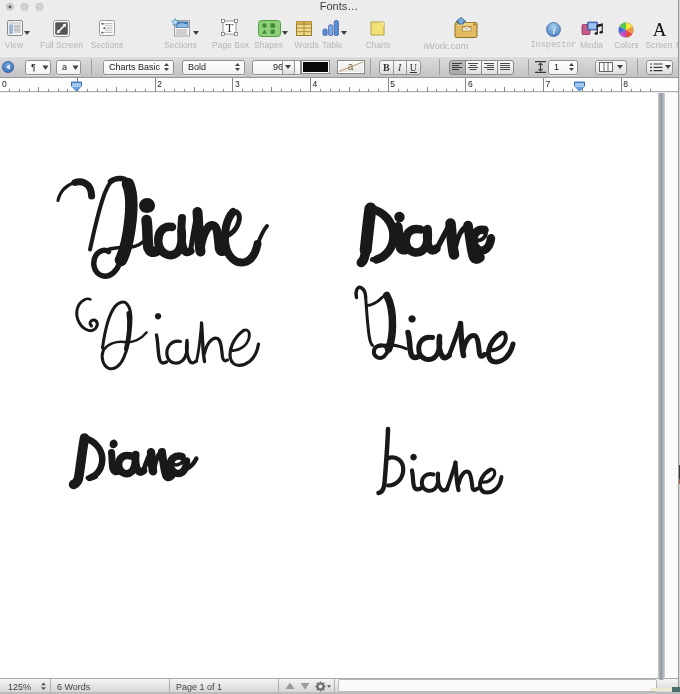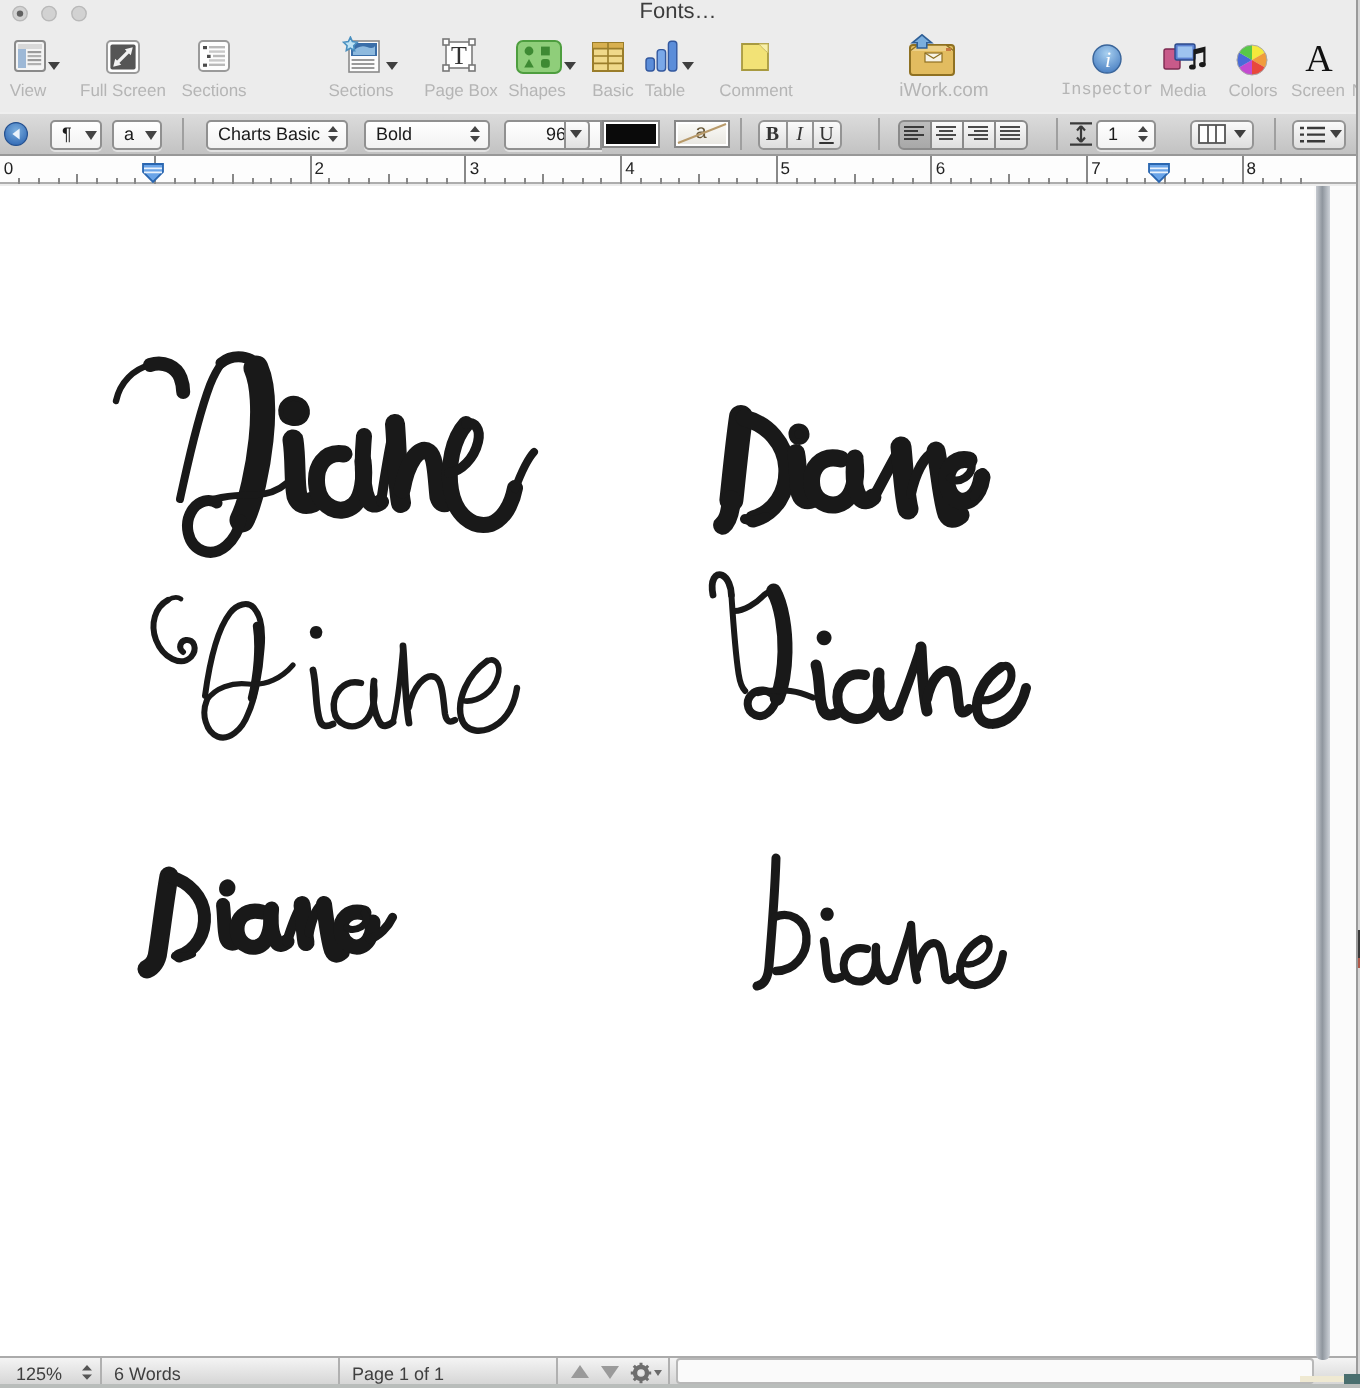--- a/index.html
+++ b/index.html
@@ -160,24 +160,24 @@
 <svg class="abs" style="left:651px;top:21px;" width="17" height="17" viewBox="0 0 17 17">
   <text x="8.5" y="14.5" text-anchor="middle" font-family="Liberation Serif, serif" font-size="19" fill="#111">A</text>
 </svg>
 
 <div class="tblabel" style="left:14px;">View</div>
 <div class="tblabel" style="left:61.5px;">Full Screen</div>
 <div class="tblabel" style="left:107px;">Sections</div>
 <div class="tblabel" style="left:180.5px;">Sections</div>
 <div class="tblabel" style="left:230.5px;">Page Box</div>
 <div class="tblabel" style="left:268.5px;">Shapes</div>
-<div class="tblabel" style="left:306.5px;">Basic</div>
+<div class="tblabel" style="left:306.5px;">Words</div>
 <div class="tblabel" style="left:332.5px;">Table</div>
-<div class="tblabel" style="left:378px;">Comment</div>
-<div class="tblabel" style="left:472px;font-size:9.5px;">iWork.com</div>
+<div class="tblabel" style="left:378px;">Charts</div>
+<div class="tblabel" style="left:446px;font-size:9.5px;">iWork.com</div>
 <div class="tblabel" style="left:553.5px;font-family:Liberation Mono, monospace;">Inspector</div>
 <div class="tblabel" style="left:591.5px;">Media</div>
 <div class="tblabel" style="left:626.5px;">Colors</div>
 <div class="tblabel" style="left:659px;">Screen</div>
 <div class="tblabel" style="left:679px;">N</div>
 
 <div id="formatbar"></div>
 <svg class="abs" style="left:2px;top:61px;" width="12" height="12" viewBox="0 0 12 12">
   <defs>
       <radialGradient id="bcg" cx="0.5" cy="0.35" r="0.75">

